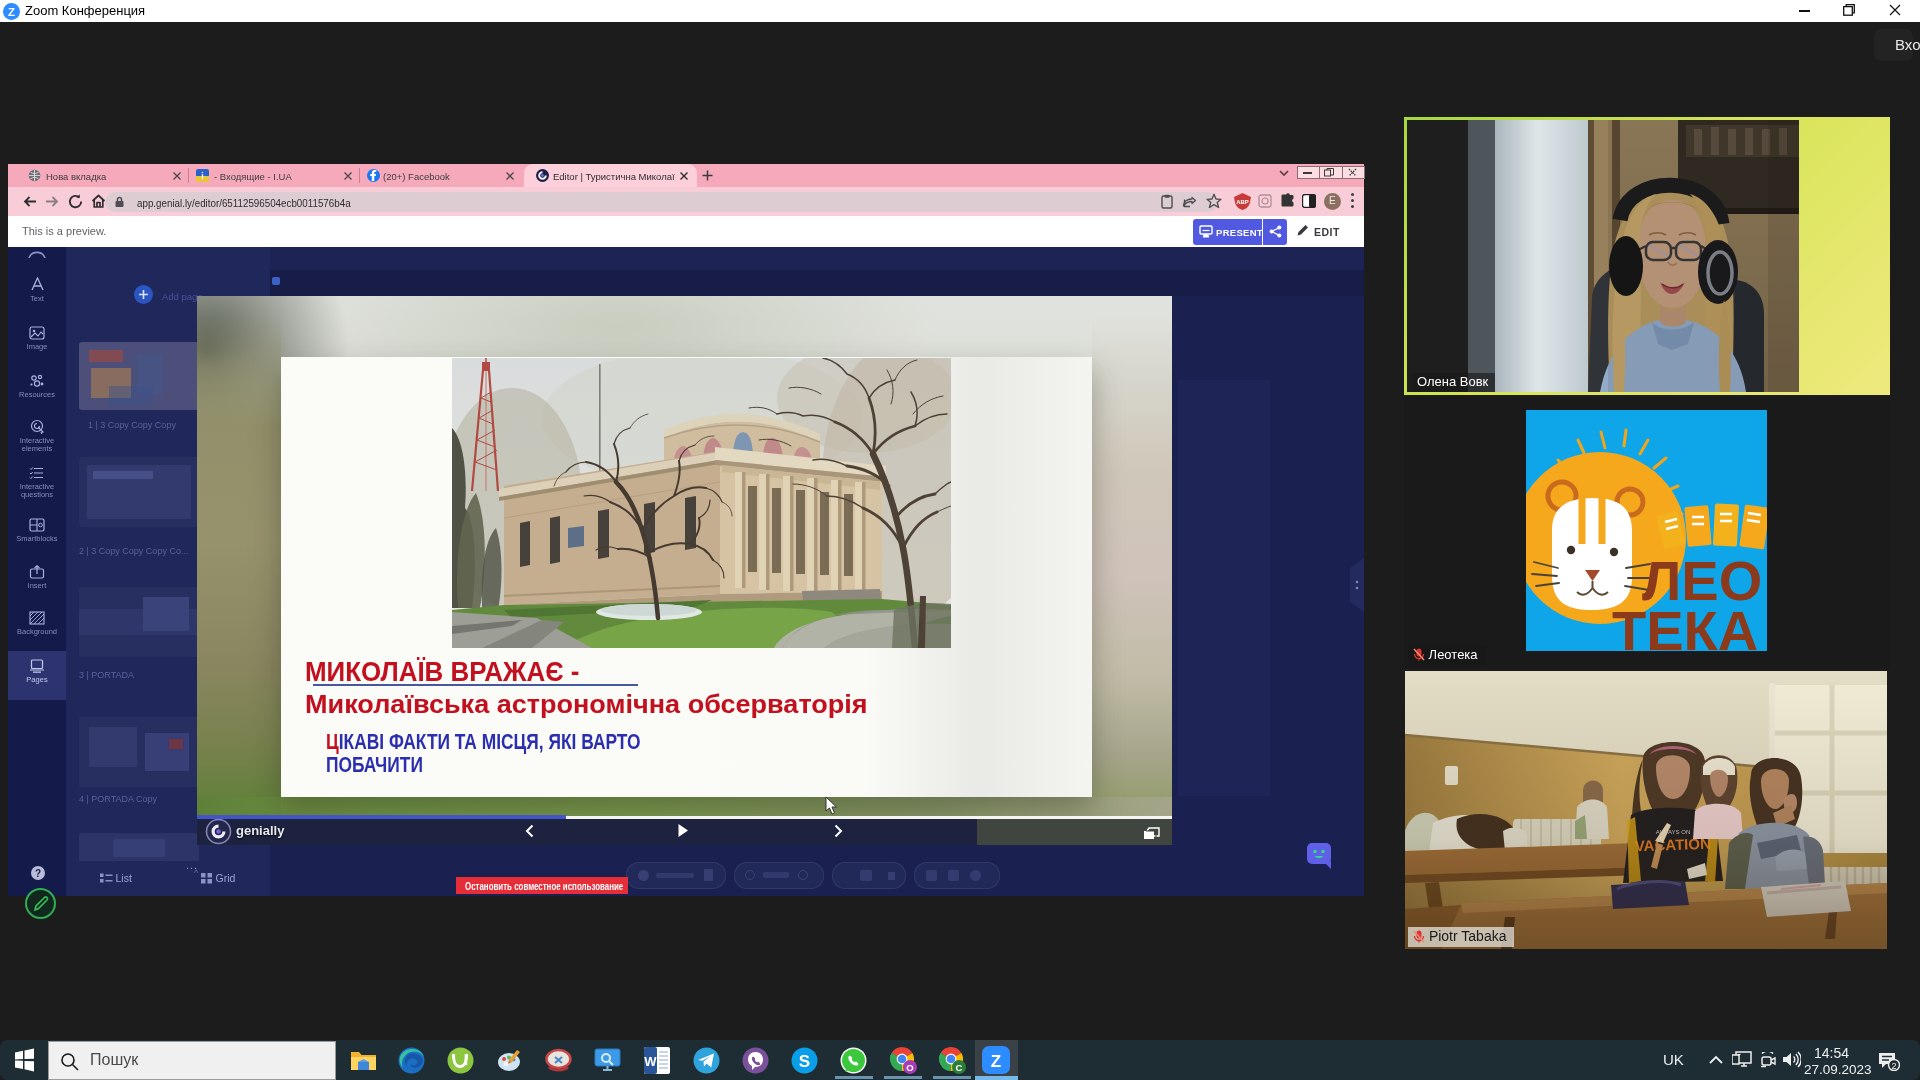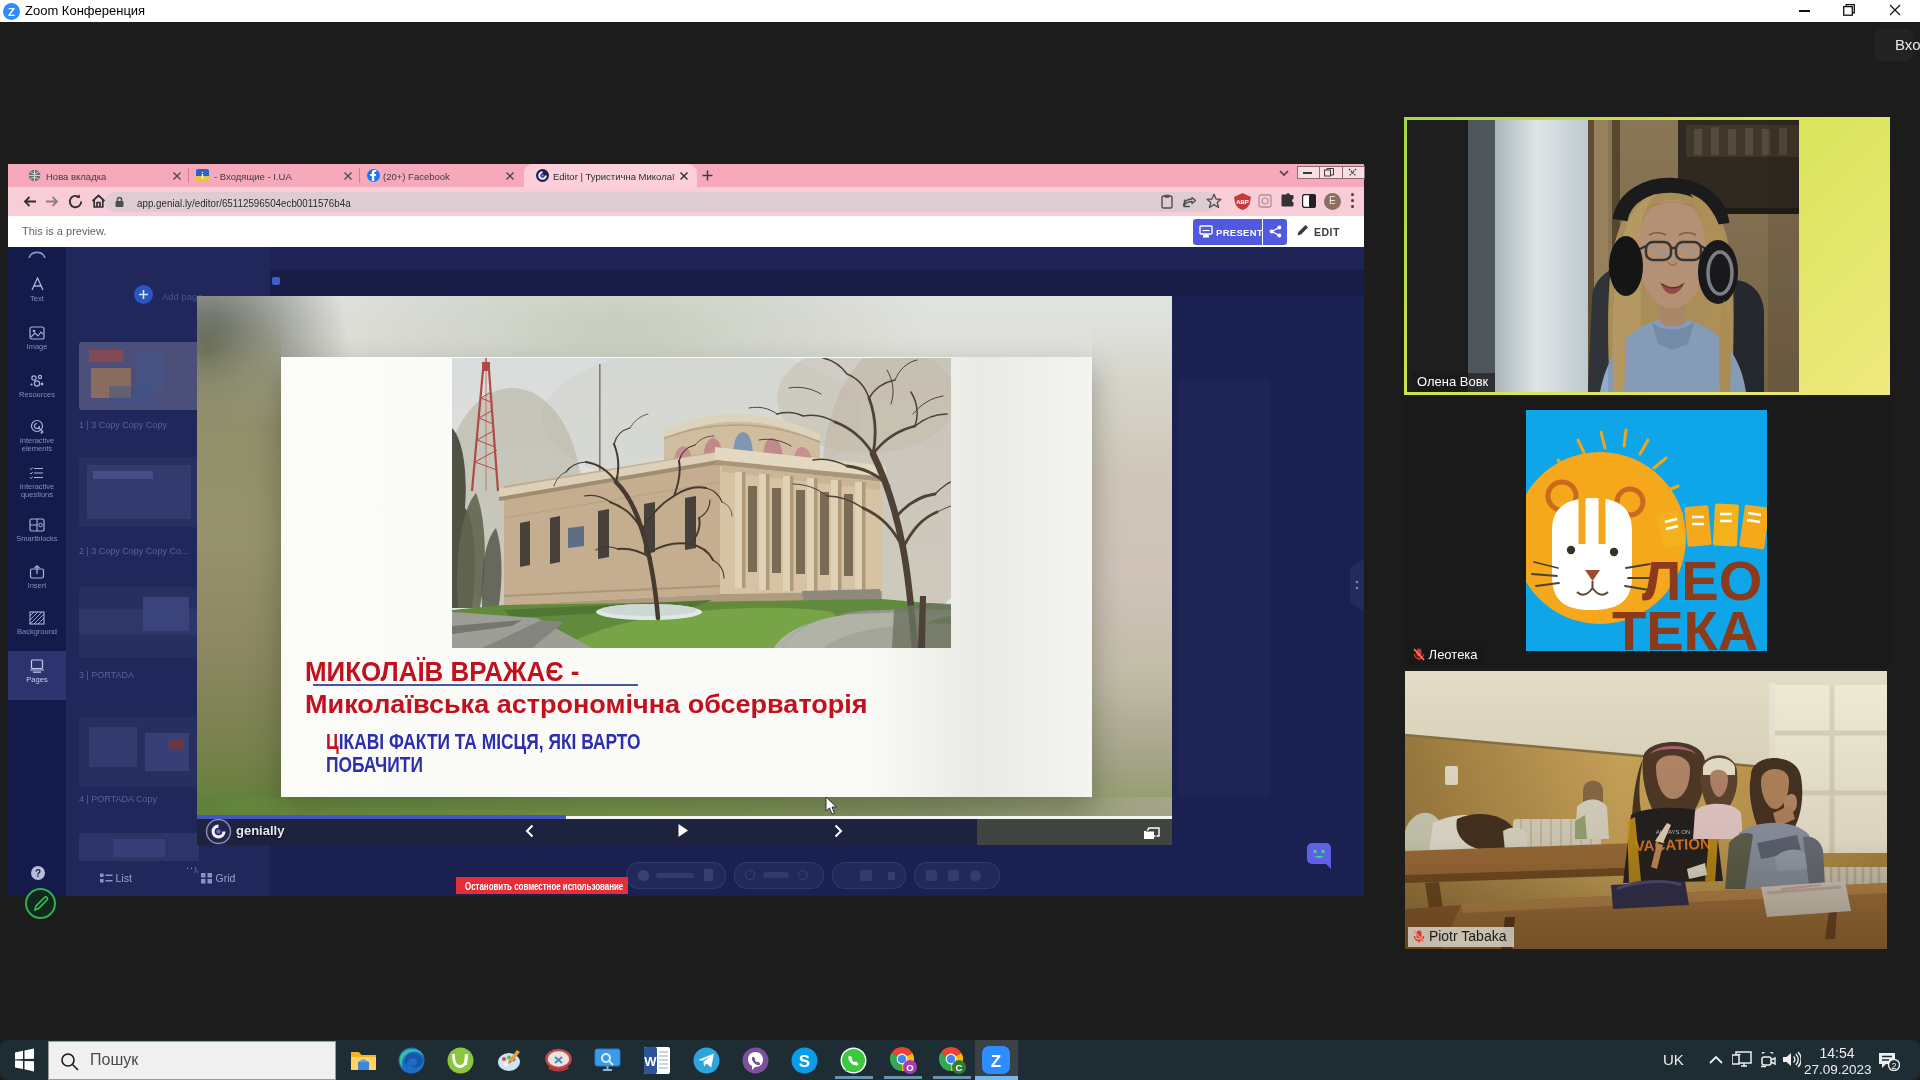--- a/index.html
+++ b/index.html
@@ -230,21 +230,21 @@
           <path d="M5.5 1 v9 M1 5.5 h9" stroke="#dbe4ff" stroke-width="1.6"></path>
         </svg>
       <div class="abs" style="left:96px;top:44px;font-size:9.5px;color:#49539a;">Add page</div>
       <div class="abs" style="left:13px;top:95px;width:120px;height:68px;background:#2c3368;border-radius:3px;overflow:hidden;">
         <div class="abs" style="left:0;top:0;width:120px;height:68px;background:#d8d4ca;opacity:0.18;"></div>
         <div class="abs" style="left:10px;top:8px;width:34px;height:12px;background:#a04a40;opacity:0.65;"></div>
         <div class="abs" style="left:12px;top:26px;width:40px;height:30px;background:#b08050;opacity:0.6;"></div>
         <div class="abs" style="left:58px;top:12px;width:26px;height:40px;background:#42598e;opacity:0.45;"></div>
         <div class="abs" style="left:30px;top:44px;width:44px;height:20px;background:#39518c;opacity:0.45;"></div>
       </div>
-      <div class="abs" style="left:13px;top:173px;">1 |  3 Copy Copy Copy</div>
+      <div class="abs" style="left:22px;top:173px;">1 |  3 Copy Copy Copy</div>
       <div class="abs" style="left:13px;top:210px;width:120px;height:70px;background:#272e60;border-radius:3px;">
         <div class="abs" style="left:8px;top:8px;width:104px;height:54px;background:#333b6e;"></div>
         <div class="abs" style="left:14px;top:14px;width:60px;height:8px;background:#454e88;"></div>
       </div>
       <div class="abs" style="left:13px;top:299px;">2 |  3 Copy Copy Copy Co...</div>
       <div class="abs" style="left:13px;top:340px;width:120px;height:70px;background:#272e60;border-radius:3px;">
         <div class="abs" style="left:0;top:22px;width:120px;height:26px;background:#2f376a;"></div>
         <div class="abs" style="left:64px;top:10px;width:46px;height:34px;background:#3a437a;"></div>
       </div>
       <div class="abs" style="left:13px;top:423px;">3 |  PORTADA</div>
@@ -866,21 +866,21 @@
     <svg class="abs" style="left:1759px;top:12px;" width="18" height="16" viewBox="0 0 18 16">
       <path d="M3 1.5 a7.5 7.5 0 0 1 11 0" stroke="#eee" stroke-width="1.5" fill="none"></path>
       <rect x="3" y="5" width="9" height="8" rx="2" fill="none" stroke="#eee" stroke-width="1.5"></rect>
       <path d="M12 8 L16 6 V12 L12 10" fill="none" stroke="#eee" stroke-width="1.4"></path>
       <path d="M2 14.5 h5" stroke="#eee" stroke-width="1.5"></path>
     </svg>
     <svg class="abs" style="left:1782px;top:11px;" width="19" height="17" viewBox="0 0 19 17">
       <path d="M1 6 h3.5 L9 2 V15 L4.5 11 H1 Z" fill="#eee"></path>
       <path d="M11.5 5.5 a4 4 0 0 1 0 6 M13.8 3 a7.5 7.5 0 0 1 0 11 M16 1 a10.5 10.5 0 0 1 0 15" stroke="#eee" stroke-width="1.4" fill="none"></path>
     </svg>
-    <div class="abs" style="left:1814px;top:5px;width:46px;font-size:14px;color:#eee;text-align:center;">14:54</div>
+    <div class="abs" style="left:1814px;top:5px;width:46px;font-size:14px;color:#eee;text-align:left;">14:54</div>
     <div class="abs" style="left:1804px;top:22px;width:62px;font-size:13.5px;color:#eee;text-align:center;">27.09.2023</div>
     <svg class="abs" style="left:1878px;top:12px;" width="22" height="19" viewBox="0 0 22 19">
       <path d="M1 1 h16 v11 h-9 l-4 4 v-4 h-3 Z" fill="#eee"></path>
       <path d="M4 4.5 h10 M4 8 h7" stroke="#1e2c34" stroke-width="1.4"></path>
       <circle cx="16" cy="13" r="5.5" fill="#1e2c34" stroke="#eee" stroke-width="1.4"></circle>
       <text x="16" y="17" font-size="9" fill="#eee" text-anchor="middle" font-family="Liberation Sans">2</text>
     </svg>
   </div>
 
 </div>

